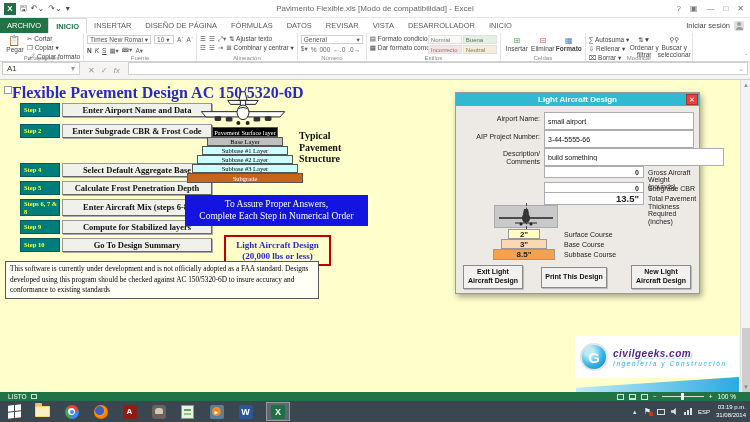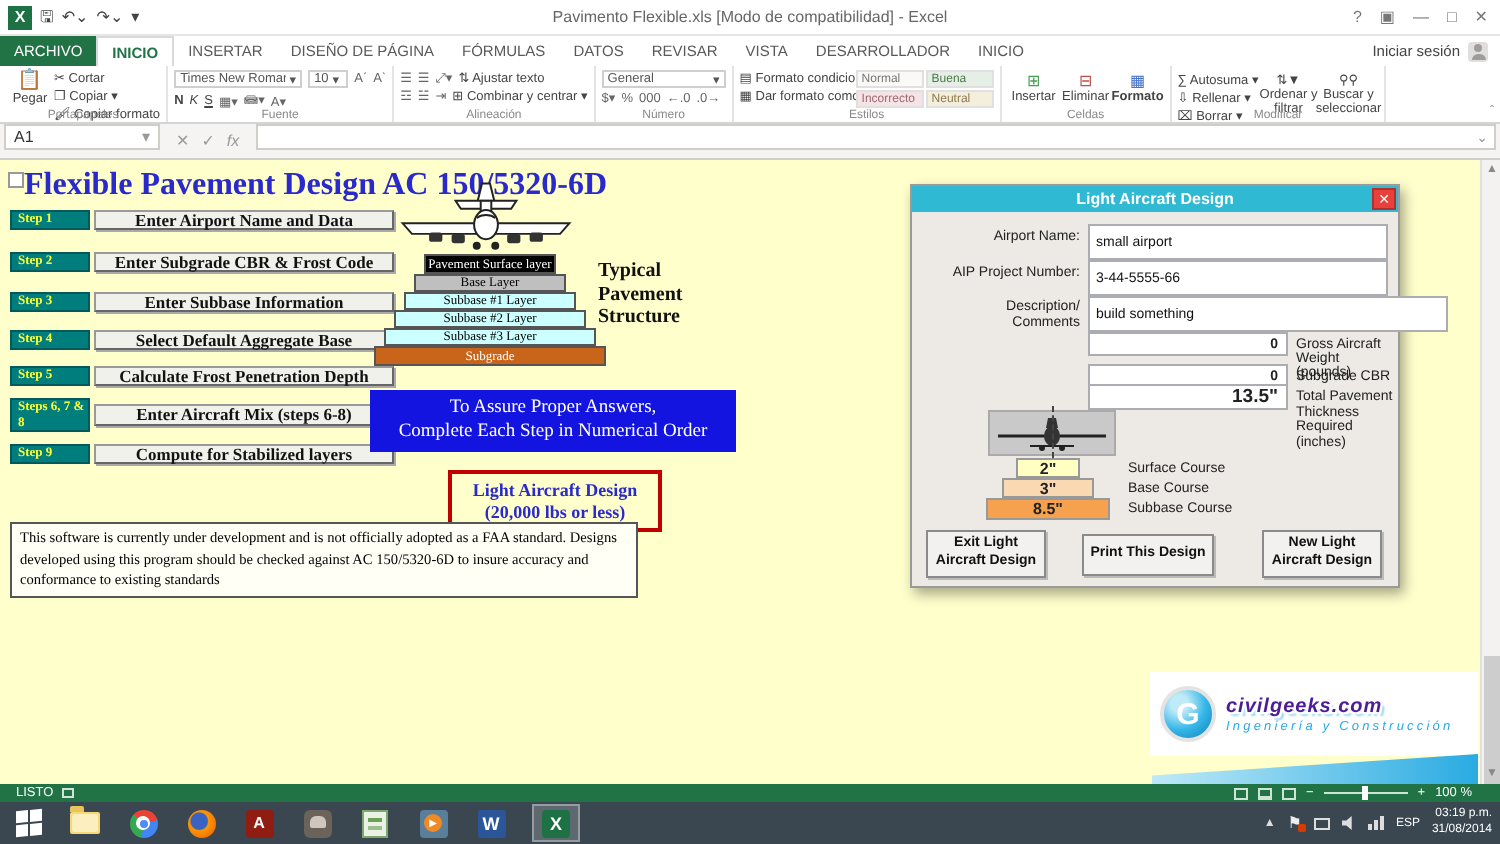--- a/index.html
+++ b/index.html
@@ -50,21 +50,21 @@
   
   .fbar { position:absolute; left:0; top:62px; width:750px; height:18px; background:#f5f4f2; border-bottom:1px solid #d0cec9; display:flex; gap:0; }
   .namebox { width:78px; height:13px; margin-left:2px; background:#fff; border:1px solid #d0cec9; font-size:8px; padding:0 4px; display:flex; align-items:center; justify-content:space-between; color:#333; }
   .fxbtns { display:flex; gap:6px; padding:0 8px; font-size:8px; color:#9a9a9a; align-items:center; }
   .finput { flex:1; height:13px; background:#fff; border:1px solid #d0cec9; margin-right:2px; display:flex; align-items:center; justify-content:flex-end; color:#999; font-size:7px; padding-right:3px; }
 
   
   .sheet { position:absolute; left:0; top:80px; width:740px; height:312px; background:#FFFFCC; overflow:hidden; font-family:"Liberation Serif","DejaVu Serif",serif; }
   .cornerbox { position:absolute; left:4px; top:6px; width:8px; height:8px; background:#fff; border:1px solid #999; }
   .sheet-title { position:absolute; left:12px; top:4px; font-size:16px; font-weight:bold; color:#2929CC; white-space:nowrap; }
-  .step-row { position:absolute; left:5px; display:flex;align-items:center; }
+  .step-row { position:absolute; left:20px; display:flex; }
   .step-tag { width:40px; background:#007d7d; color:#ffff33; font-weight:bold; font-size:6.5px; display:flex; align-items:center; padding-left:3px; line-height:1.1; border:1px solid #00595c; }
   .step-btn { width:150px; margin-left:2px; background:#f1f1ec; border:1px solid #999; border-right-color:#666; border-bottom-color:#666; box-shadow:1px 1px 0 #aaa; font-family:"Liberation Serif",serif; font-weight:bold; font-size:8.5px; color:#111; display:flex; align-items:center; justify-content:center; text-align:center; line-height:1.05; }
   .stack-layer { position:absolute; border:1px solid #555; display:flex; align-items:center; justify-content:center; font-size:6.5px; }
   .stack-caption { position:absolute; left:299px; top:50px; width:62px; font-size:10px; font-weight:bold; color:#111; line-height:1.15; }
   .notice { position:absolute; left:185px; top:115px; width:183px; height:31px; background:#1414e0; color:#fff; font-size:9.5px; text-align:center; display:flex; flex-direction:column; justify-content:center; line-height:1.25; }
   .lightbtn { position:absolute; left:224px; top:155px; width:107px; height:31px; border:2px solid #c00000; background:#FFFFCC; color:#2929CC; font-weight:bold; font-size:9px; text-align:center; display:flex; flex-direction:column; justify-content:center; line-height:1.2; font-family:"Liberation Serif",serif; }
   .disclaimer { position:absolute; left:5px; top:181px; width:314px; background:#fffff5; border:1px solid #555; font-size:7.3px; line-height:1.45; padding:2px 4px; color:#000; }
 
   .logo-box { position:absolute; left:575px; top:256px; width:164px; height:42px; background:#fff; display:flex; align-items:center; padding-left:5px; }
   .logo-ball { width:28px; height:28px; border-radius:50%; background:radial-gradient(circle at 32% 28%, #bfeaf7 0 18%, #36b7e8 55%, #0f7fb8 100%); border:2px solid #e3e3e3; color:#fff; font-weight:bold; font-size:15px; display:flex; align-items:center; justify-content:center; font-family:"Liberation Sans",sans-serif; }
@@ -308,39 +308,39 @@
     <div class="sheet-title">Flexible Pavement Design   AC  150/5320-6D</div>
 
     <div class="step-row" style="top:23px;height:14px;">
       <span class="step-tag">Step 1</span>
       <span class="step-btn">Enter Airport Name and Data</span>
     </div>
     <div class="step-row" style="top:44px;height:14px;">
       <span class="step-tag">Step 2</span>
       <span class="step-btn">Enter Subgrade CBR &amp; Frost Code</span>
     </div>
-    <div class="step-row" style="top:64px;height:14px;">
-      <span class="step-tag">Step 3</span>
-      <span class="step-btn">Enter Subbase Information</span>
-    </div>
     <div class="step-row" style="top:83px;height:14px;">
       <span class="step-tag">Step 4</span>
       <span class="step-btn">Select Default Aggregate Base</span>
     </div>
     <div class="step-row" style="top:101px;height:14px;">
       <span class="step-tag">Step 5</span>
       <span class="step-btn">Calculate Frost Penetration Depth</span>
     </div>
     <div class="step-row" style="top:119px;height:17px;">
       <span class="step-tag">Steps 6, 7 &amp; 8</span>
       <span class="step-btn">Enter Aircraft Mix (steps 6-8)</span>
     </div>
     <div class="step-row" style="top:140px;height:14px;">
       <span class="step-tag">Step 9</span>
       <span class="step-btn">Compute for Stabilized layers</span>
+    </div>
+    <div class="step-row" style="top:158px;height:14px;">
+      <span class="step-tag">Step 10</span>
+      <span class="step-btn">Go To Design Summary</span>
     </div>
 
     <svg style="position:absolute;left:200px;top:11px;" width="86" height="36" viewBox="0 0 130 54">
       <polygon points="62,1 68,1 72,17 58,17" fill="#fff" stroke="#222" stroke-width="1.5"></polygon>
       <polygon points="42,14 88,14 84,20 46,20" fill="#fff" stroke="#222" stroke-width="1.5"></polygon>
       <rect x="61" y="14" width="8" height="18" fill="#fff" stroke="#222" stroke-width="1.5"></rect>
       <polygon points="2,31 128,31 121,39 9,39" fill="#fff" stroke="#222" stroke-width="1.5"></polygon>
       <ellipse cx="65" cy="32" rx="9" ry="11" fill="#fff" stroke="#222" stroke-width="1.5"></ellipse>
       <path d="M58,27 a9,6 0 0 1 14,0" stroke="#222" fill="none" stroke-width="1.5"></path>
       <rect x="22" y="38" width="10" height="7" rx="2" fill="#333"></rect>

